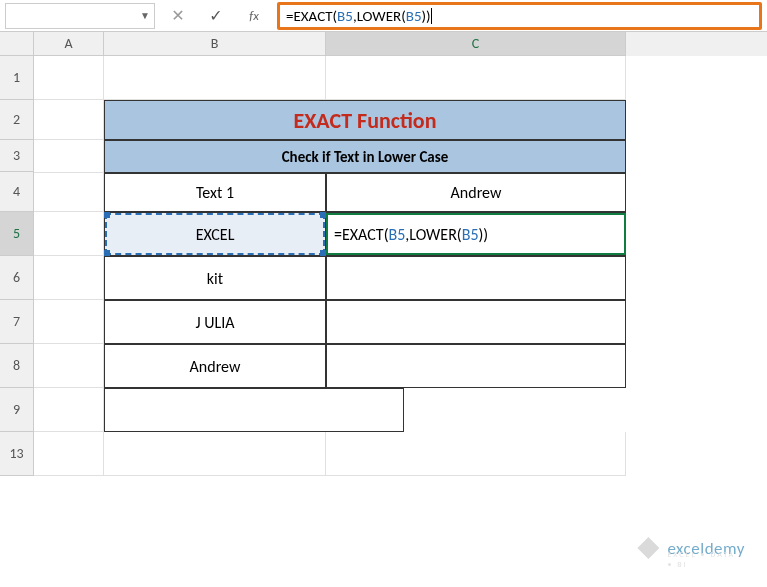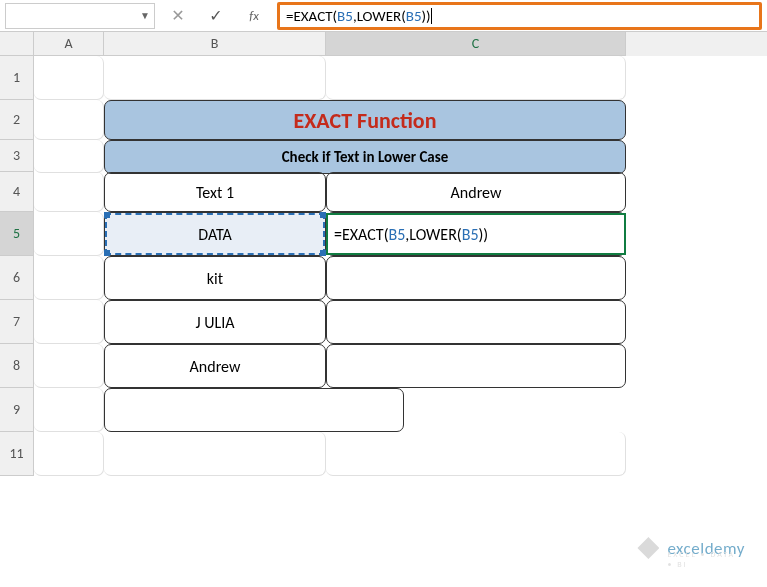--- a/index.html
+++ b/index.html
@@ -22,21 +22,21 @@
 .col-headers { display: flex; height: 24px; background: #f0f0f0; }
 .corner { width: 34px; border-right: 1px solid #ccc; border-bottom: 1px solid #ccc; background: #f0f0f0; }
 .col-h { border-right: 1px solid #ccc; border-bottom: 1px solid #ccc; background: #f0f0f0; display: flex; align-items: center; justify-content: center; color: #555; font-size: 14px; }
 .col-h.active { background: #d5d5d5; color: #217346; }
 .col-A { width: 70px; } .col-B { width: 222px; } .col-C { width: 300px; }
 
 .rows { }
 .row { display: flex; }
 .row-h { width: 34px; border-right: 1px solid #ccc; border-bottom: 1px solid #ccc; background: #f0f0f0; display: flex; align-items: center; justify-content: center; color: #555; font-size: 14px; }
 .row-h.active { background: #d5d5d5; color: #217346; }
-.cell { border-right: 1px solid #e0e0e0; border-bottom: 1px solid #e0e0e0; display: flex; align-items: center; padding: 16px 6px; overflow: visible; border-radius: 7px; }
+.cell { border-right: 1px solid #e0e0e0; border-bottom: 1px solid #e0e0e0; display: flex; align-items: center; padding: 16px 6px; overflow: visible; }
 
 .r1 { height: 44px; } .r2 { height: 40px; } .r3 { height: 32px; } .r4 { height: 40px; }
 .r5,.r6,.r7,.r8,.r9 { height: 44px; } .r10 { height: 44px; }
 
 .tbl-border { border: 1px solid #333 !important; }
 .tbl-header { background: #a9c5e0; font-size: 22px; font-weight: bold; color: #c42b1c; text-align: center; justify-content: center; }
 .tbl-sub { background: #a9c5e0; font-size: 15px; font-weight: bold; color: #000000; text-align: center; justify-content: center; }
 .tbl-colh { font-size: 16px; font-weight: normal; justify-content: center; }
 .tbl-data { font-size: 16px; justify-content: center; }
 
@@ -107,21 +107,21 @@
     </div>
     <div class="row r4">
       <div class="row-h">4</div>
       <div class="cell col-A"></div>
       <div class="cell col-B tbl-border tbl-colh">Text 1</div>
       <div class="cell col-C tbl-border tbl-colh">Andrew</div>
     </div>
     <div class="row r5">
       <div class="row-h active">5</div>
       <div class="cell col-A"></div>
-      <div class="cell col-B tbl-border tbl-data" style="background:#e8eef6">DATA</div>
+      <div class="cell col-B tbl-border tbl-data" style="background:#e8eef6">EXCEL</div>
       <div class="cell col-C tbl-border tbl-data"></div>
     </div>
     <div class="row r6">
       <div class="row-h">6</div>
       <div class="cell col-A"></div>
       <div class="cell col-B tbl-border tbl-data">kit</div>
       <div class="cell col-C tbl-border tbl-data"></div>
     </div>
     <div class="row r7">
       <div class="row-h">7</div>
@@ -134,21 +134,21 @@
       <div class="cell col-A"></div>
       <div class="cell col-B tbl-border tbl-data">Andrew</div>
       <div class="cell col-C tbl-border tbl-data"></div>
     </div>
     <div class="row r9">
       <div class="row-h">9</div>
       <div class="cell col-A"></div>
       <div class="cell col-C tbl-border tbl-data"></div>
     </div>
     <div class="row r10">
-      <div class="row-h">11</div>
+      <div class="row-h">13</div>
       <div class="cell col-A"></div>
       <div class="cell col-B"></div>
       <div class="cell col-C"></div>
     </div>
   </div>
 
   <div class="sel-src" style="left:105px; top:181px; width:220px; height:42px;">
     <div class="handle tl"></div>
       <div class="handle tr"></div>
       <div class="handle bl"></div>

